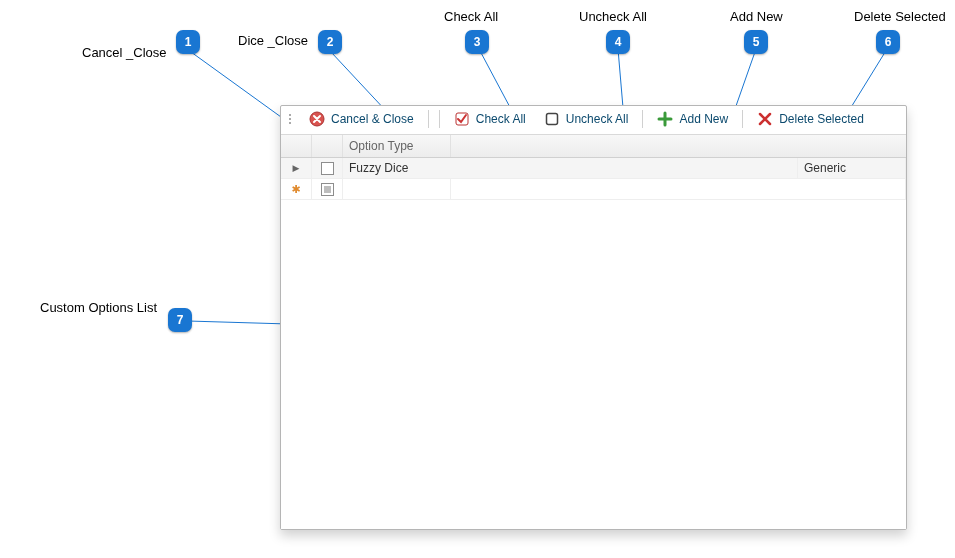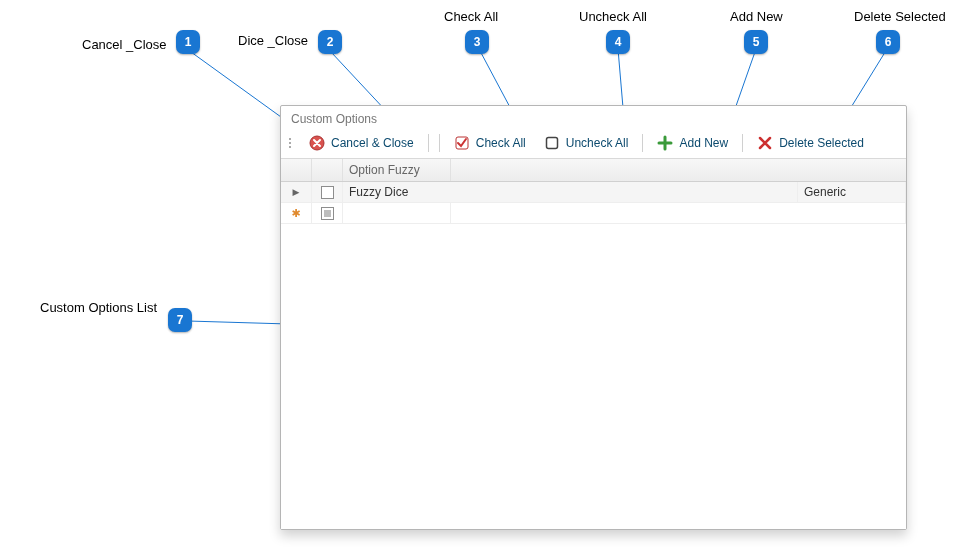--- a/index.html
+++ b/index.html
@@ -41,21 +41,21 @@
 <svg class="overlay">
   <line x1="191" y1="52" x2="317" y2="143" stroke="#1976d2" stroke-width="1"></line>
   <line x1="331" y1="52" x2="416" y2="143" stroke="#1976d2" stroke-width="1"></line>
   <line x1="479" y1="49" x2="529" y2="143" stroke="#1976d2" stroke-width="1"></line>
   <line x1="618" y1="49" x2="626" y2="143" stroke="#1976d2" stroke-width="1"></line>
   <line x1="756" y1="49" x2="723" y2="143" stroke="#1976d2" stroke-width="1"></line>
   <line x1="887" y1="49" x2="829" y2="143" stroke="#1976d2" stroke-width="1"></line>
   <line x1="188" y1="321" x2="556" y2="332" stroke="#1976d2" stroke-width="1"></line>
 </svg>
 
-<div class="callout-text" style="left:82px;top:37px">Cancel _Close</div>
+<div class="callout-text" style="left:82px;top:45px">Cancel _Close</div>
 <div class="callout-badge" style="left:176px;top:30px">1</div>
 
 <div class="callout-text" style="left:238px;top:33px">Dice _Close</div>
 <div class="callout-badge" style="left:318px;top:30px">2</div>
 
 <div class="callout-text" style="left:444px;top:9px">Check All</div>
 <div class="callout-badge" style="left:465px;top:30px">3</div>
 
 <div class="callout-text" style="left:579px;top:9px">Uncheck All</div>
 <div class="callout-badge" style="left:606px;top:30px">4</div>
@@ -63,21 +63,20 @@
 <div class="callout-text" style="left:730px;top:9px">Add New</div>
 <div class="callout-badge" style="left:744px;top:30px">5</div>
 
 <div class="callout-text" style="left:854px;top:9px">Delete Selected</div>
 <div class="callout-badge" style="left:876px;top:30px">6</div>
 
 <div class="callout-text" style="left:40px;top:300px">Custom Options List</div>
 <div class="callout-badge" style="left:168px;top:308px">7</div>
 
 <div class="window">
-  <div class="title-bar">Custom Options</div>
 
   <div class="toolbar">
     <div class="grip">
         <span></span>
         <span></span>
         <span></span>
       </div>
 
     <div class="tbtn">
       <span class="icon">
@@ -132,21 +131,21 @@
             <path d="M3 3 L13 13 M13 3 L3 13" stroke="#cc3030" stroke-width="2.5" stroke-linecap="round"></path>
           </svg>
       </span>
       <span class="lbl">Delete Selected</span>
     </div>
   </div>
 
   <div class="grid-header">
     <div class="gh-cell gh-indicator"></div>
     <div class="gh-cell gh-check"></div>
-    <div class="gh-cell gh-type">Option Fuzzy</div>
+    <div class="gh-cell gh-type">Option Type</div>
     <div class="gh-cell gh-end"></div>
   </div>
 
   <div class="grid-body">
     <div class="grid-row alt">
       <div class="gc indicator">
           <span class="tri">▶</span>
         </div>
       <div class="gc check">
           <span class="chk"></span>

